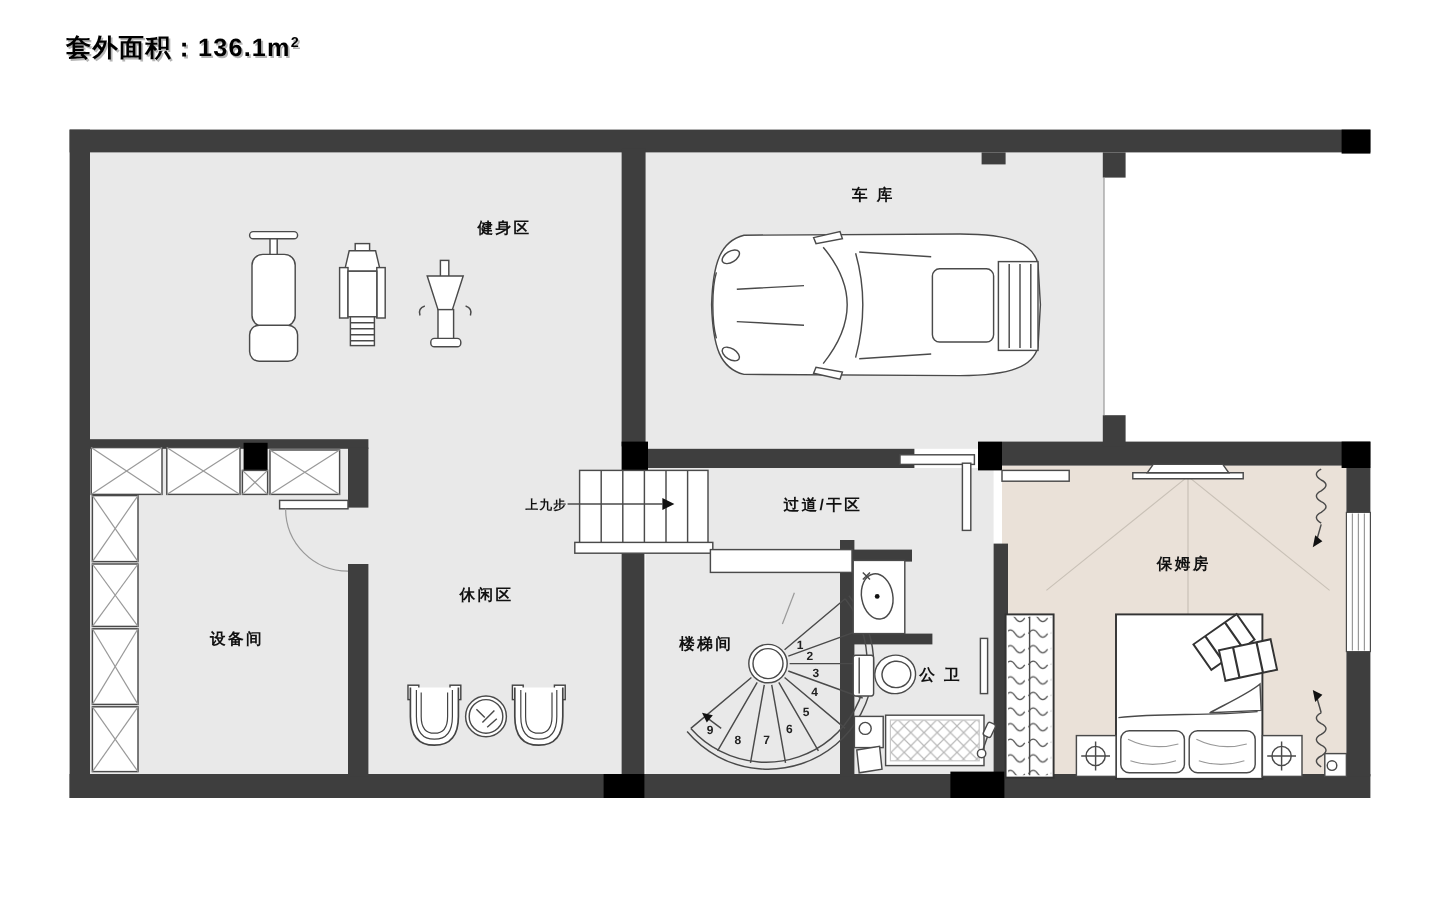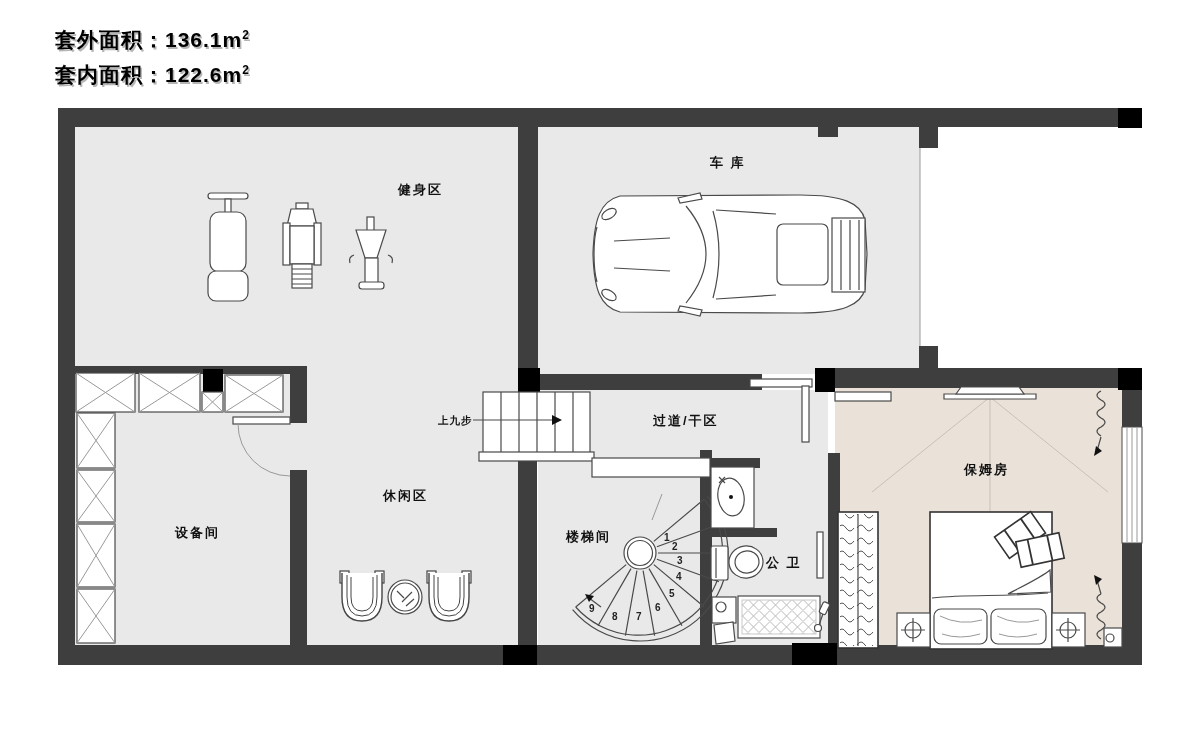--- a/index.html
+++ b/index.html
@@ -25,21 +25,20 @@
   .num{font:bold 10px "Liberation Sans",sans-serif;fill:#222;}
   .dk{fill:#111;}
 </style>
 </head>
 <body>
 
 <div class="canvas">
 
   <div class="title-block">
     <div class="title-line"><span>套外面积：</span><span>136.1m</span><sup>2</sup></div>
-    <div class="title-line"><span>套内面积：</span><span>122.6m</span><sup>2</sup></div>
   </div>
 
   <svg class="plan" width="1200" height="752" viewBox="0 0 1200 752">
 
     <defs>
       <pattern id="xhatch" width="11" height="11" patternUnits="userSpaceOnUse">
         <path d="M0,5.5 L5.5,0 M5.5,11 L11,5.5 M0,5.5 L5.5,11 M5.5,0 L11,5.5" stroke="#b9b9b9" stroke-width="1" fill="none"></path>
       </pattern>
       <pattern id="hangers" width="19" height="13" patternUnits="userSpaceOnUse">
         <path d="M2,8 q4,-6 8,0 q4,6 8,0" stroke="#555" stroke-width="1" fill="none"></path>

